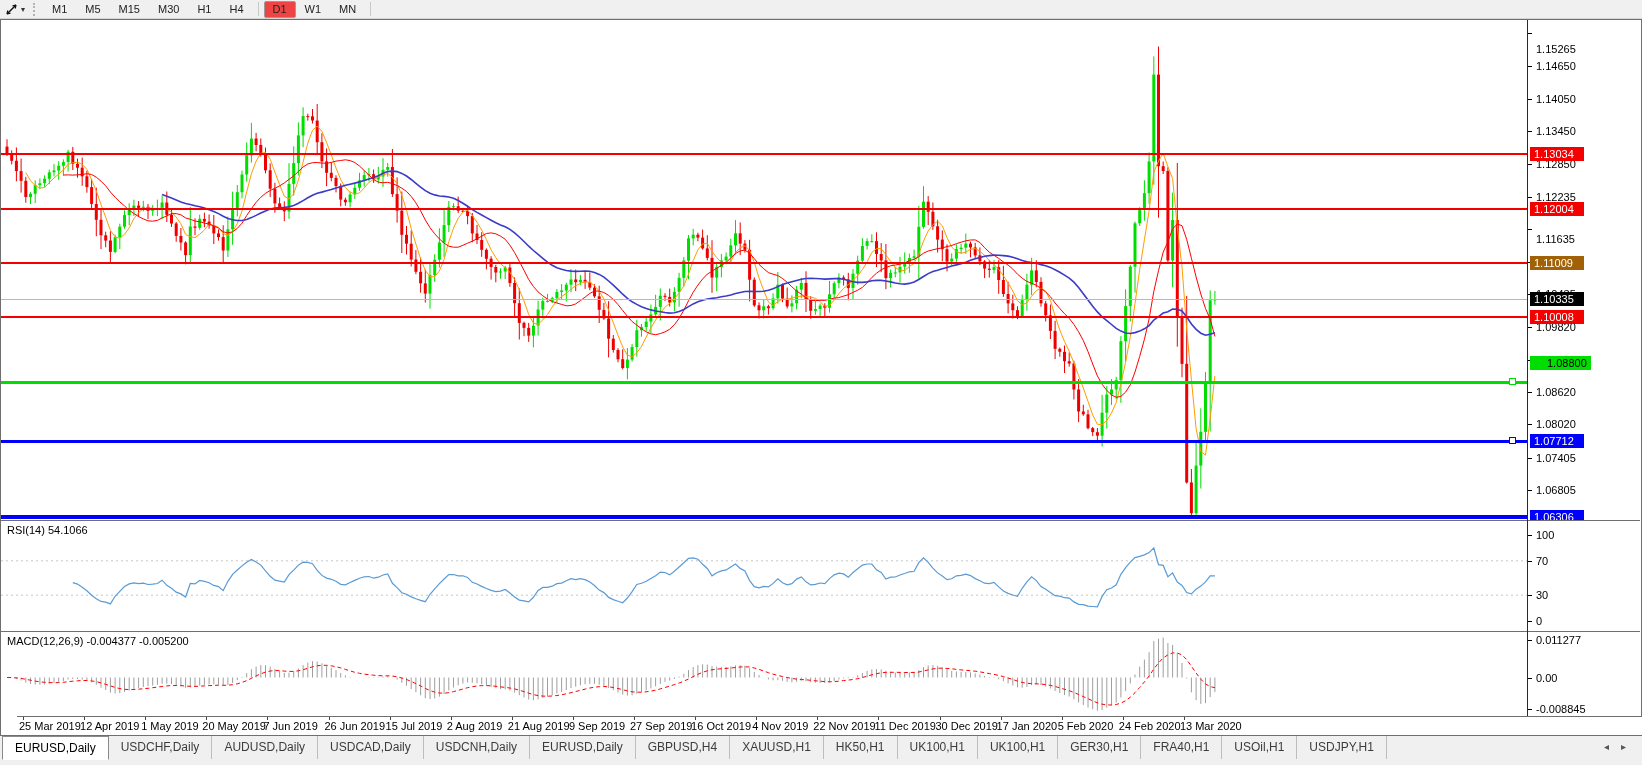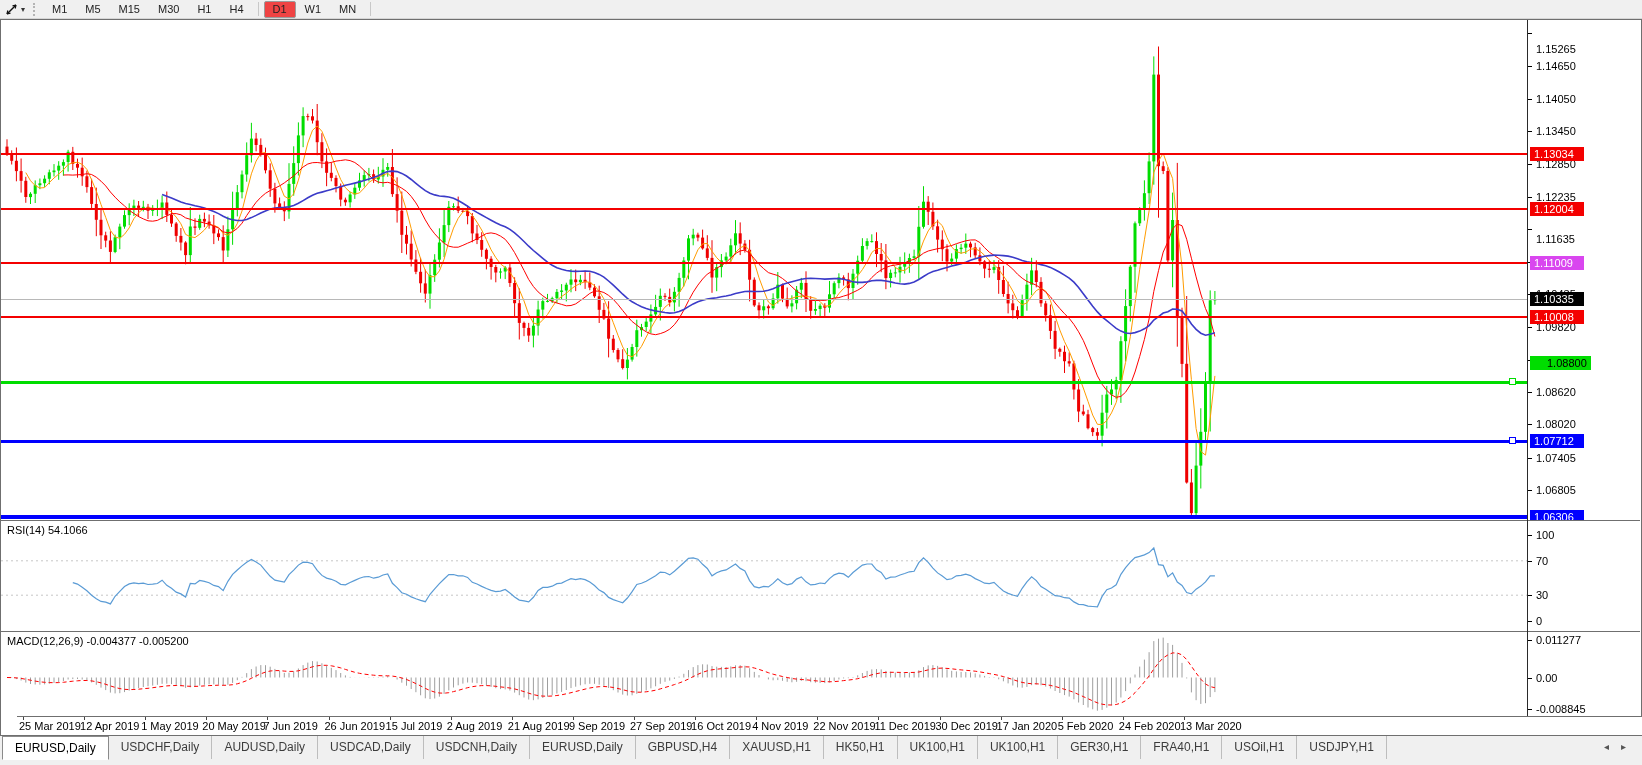--- a/index.html
+++ b/index.html
@@ -626,21 +626,21 @@
         <div class="axis-text" style="left: 1535px; top: 366px;">1.08620</div>
         <div class="tickmark" style="top: 404.4px;"></div>
         <div class="axis-text" style="left: 1535px; top: 398.4px;">1.08020</div>
         <div class="tickmark" style="top: 437.6px;"></div>
         <div class="axis-text" style="left: 1535px; top: 431.6px;">1.07405</div>
         <div class="tickmark" style="top: 470px;"></div>
         <div class="axis-text" style="left: 1535px; top: 464px;">1.06805</div>
         <div class="axis-text" style="left: 1535px; top: 496.4px;">1.06205</div>
         <div class="line-label" style="top: 126.7px; background: rgb(244, 0, 0); color: rgb(255, 255, 255);">1.13034</div>
         <div class="line-label" style="top: 182.3px; background: rgb(244, 0, 0); color: rgb(255, 255, 255);">1.12004</div>
-        <div class="line-label" style="top: 236px; background: #d946ef; color: rgb(255, 255, 255);">1.11009</div>
+        <div class="line-label" style="top: 236px; background: #a16207; color: rgb(255, 255, 255);">1.11009</div>
         <div class="line-label" style="top: 290.1px; background: rgb(244, 0, 0); color: rgb(255, 255, 255);">1.10008</div>
         <div class="line-label" style="top: 336px; background: rgb(0, 221, 0); color: rgb(0, 0, 0); padding-left: 17px;">1.08800</div>
         <div class="line-label" style="top: 414.1px; background: rgb(0, 0, 255); color: rgb(255, 255, 255);">1.07712</div>
         <div class="line-label" style="top: 490px; background: rgb(0, 0, 255); color: rgb(255, 255, 255);">1.06306</div>
         <div class="line-label" style="top: 272.4px; background: rgb(0, 0, 0); color: rgb(255, 255, 255);">1.10335</div>
       </div>
 
     <div class="pane rsi" id="rsi-pane">
       <div class="pane-header">RSI(14) 54.1066</div>
       <div class="plotwrap" id="rsi-plot"><svg width="1526" height="110">

